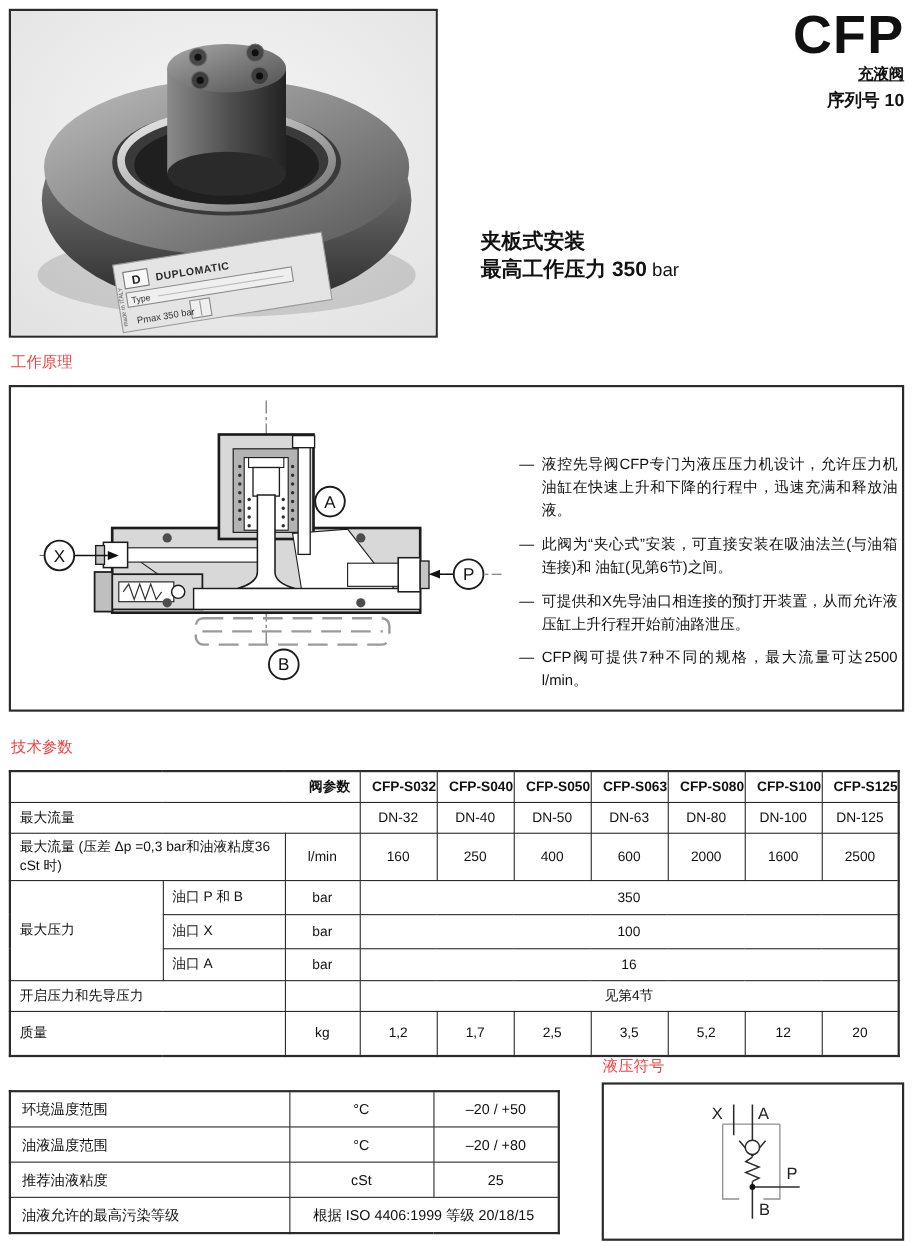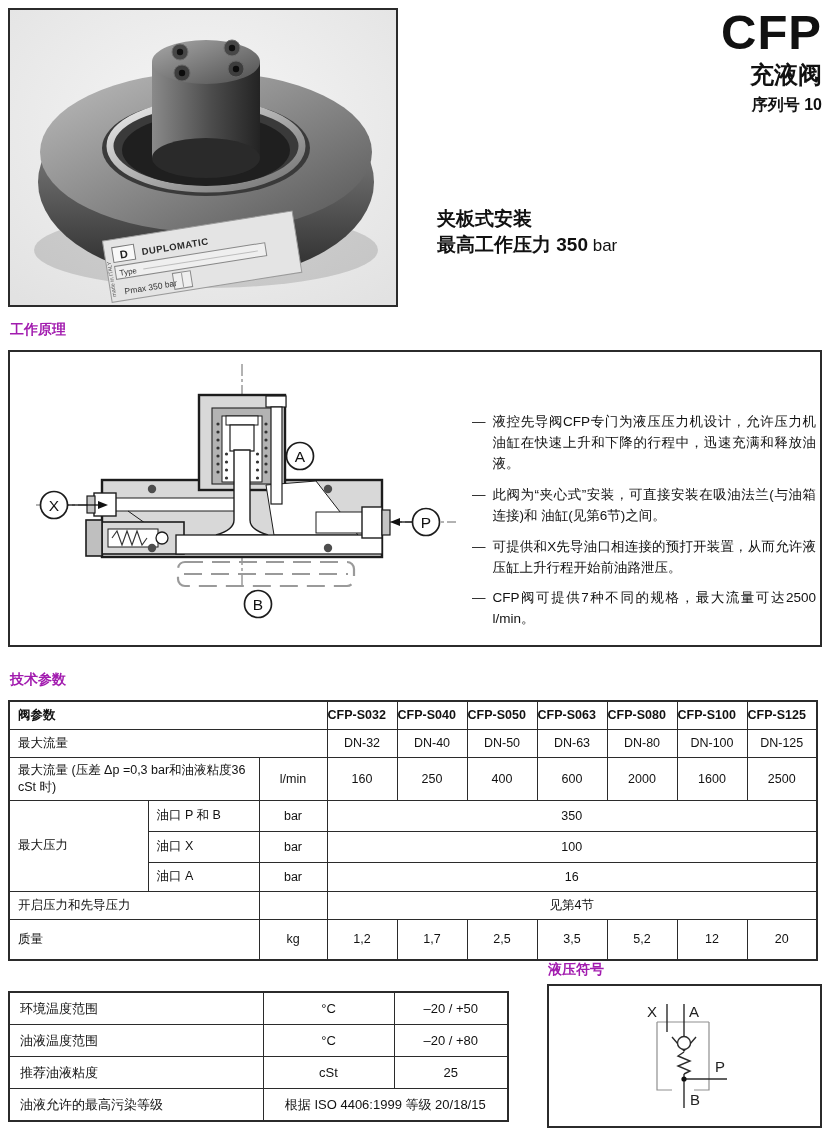--- a/index.html
+++ b/index.html
@@ -6,50 +6,50 @@
   .page{position:relative;width:830px;height:1133px;background:#fff;overflow:hidden;
         font-family:"Liberation Sans","DejaVu Sans",sans-serif;color:#111;}
 
   
   .photo-box{position:absolute;left:8px;top:8px;width:390px;height:299px;
              border:2px solid #2b2b2b;box-sizing:border-box;background:#fff;}
 
   
   .title-block{position:absolute;right:8px;top:8px;text-align:right;}
   .product-code{font-size:49px;font-weight:bold;line-height:1.0;letter-spacing:1px;}
-  .product-name{font-size:24px;font-weight:bold;margin-top:2px;}
+  .product-name{font-size:14px;font-weight:bold;margin-top:2px;text-decoration:underline;}
   .series{font-size:16px;font-weight:bold;margin-top:4px;}
 
   
   .intro-block{position:absolute;left:437px;top:206px;}
   .mounting{font-size:19px;font-weight:bold;}
   .pline{font-size:19px;font-weight:bold;}
   .fline{margin-top:4px;font-size:19px;font-weight:bold;}
   .reg{font-weight:normal;font-size:17px;}
 
   
-  .section-heading{position:absolute;font-size:14px;font-weight:bold;color:#a21caf;}
+  .section-heading{position:absolute;font-size:14px;font-weight:normal;color:#ef4444;}
   #h-wp{left:10px;top:321px;}
   #h-tp{left:10px;top:671px;}
   #h-hs{left:548px;top:961px;}
 
   
   .principle-box{position:absolute;left:8px;top:350px;width:814px;height:297px;
                  border:2px solid #2b2b2b;box-sizing:border-box;}
   .diagram-svg{position:absolute;left:0;top:0;}
   .bullets{position:absolute;left:462px;top:60px;width:344px;}
   .bullet{display:flex;gap:7px;font-size:13.5px;line-height:1.55;margin-bottom:10px;
           text-align:justify;}
   .bullet .dash{flex:0 0 auto;}
 
   
   table{border-collapse:collapse;table-layout:fixed;}
   .main-table{position:absolute;left:8px;top:700px;border:2px solid #2b2b2b;font-size:12.5px;}
   .main-table th,.main-table td{border:1px solid #2b2b2b;padding:0;vertical-align:middle;}
-  .main-table th{font-weight:bold;text-align:left;}
+  .main-table th{font-weight:bold;text-align:right;}
   .lbl{text-align:left;padding:2px 8px !important;}
   .ctr{text-align:center;}
   .flow-lbl{line-height:1.3;}
   .h28{height:28px}.h27{height:41px}.h44{height:43px}.h31{height:31px}.h29{height:29px}
 
   .fluid-table{position:absolute;left:8px;top:991px;border:2px solid #2b2b2b;font-size:13px;}
   .fluid-table td{border:1px solid #2b2b2b;padding:0;vertical-align:middle;height:27px;}
   .fluid-table .lbl{padding:2px 10px !important;}
 
   

